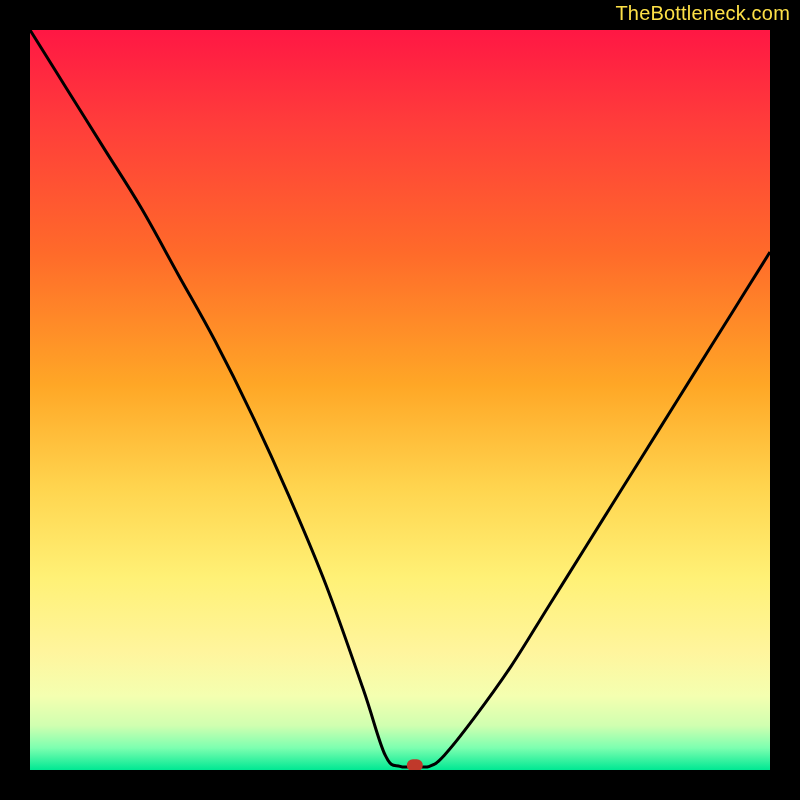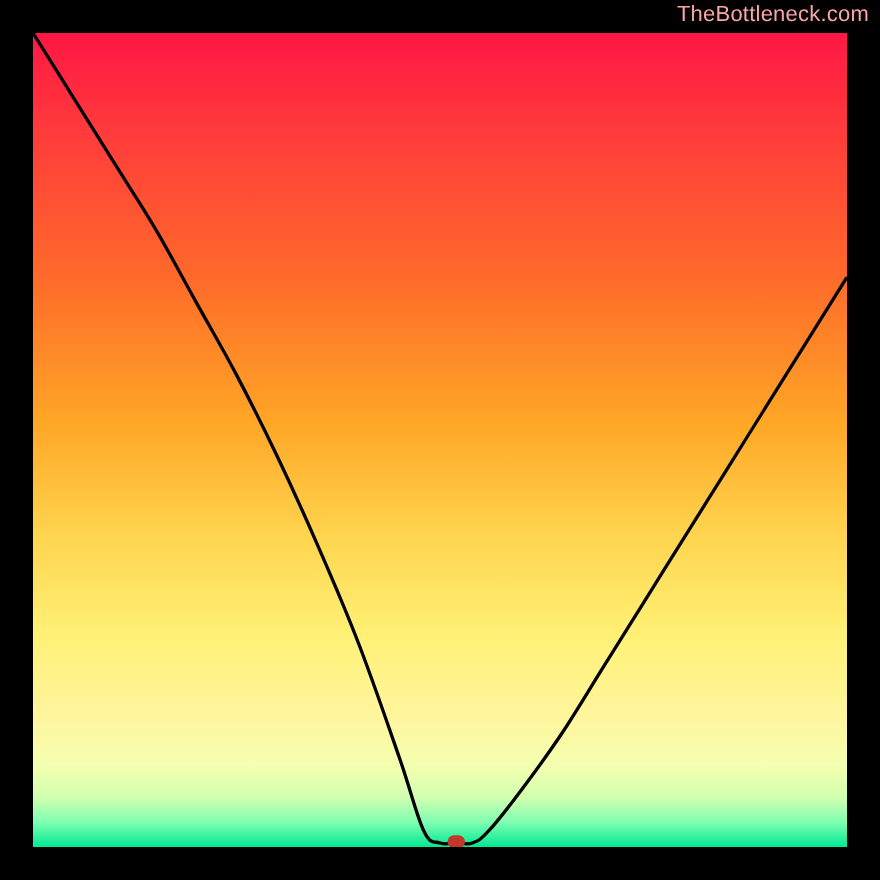--- a/index.html
+++ b/index.html
@@ -14,21 +14,21 @@
   .frame {
     position: relative;
     width: 800px;
     height: 800px;
     background: #000;
   }
   .watermark {
     position: absolute;
     top: 2px;
     right: 10px;
-    color: #fca5a5;
+    color: #fde047;
     font-size: 20px;
     font-weight: 500;
     letter-spacing: 0.2px;
     z-index: 5;
   }
   .plot {
     position: absolute;
     left: 30px;
     top: 30px;
     width: 740px;

